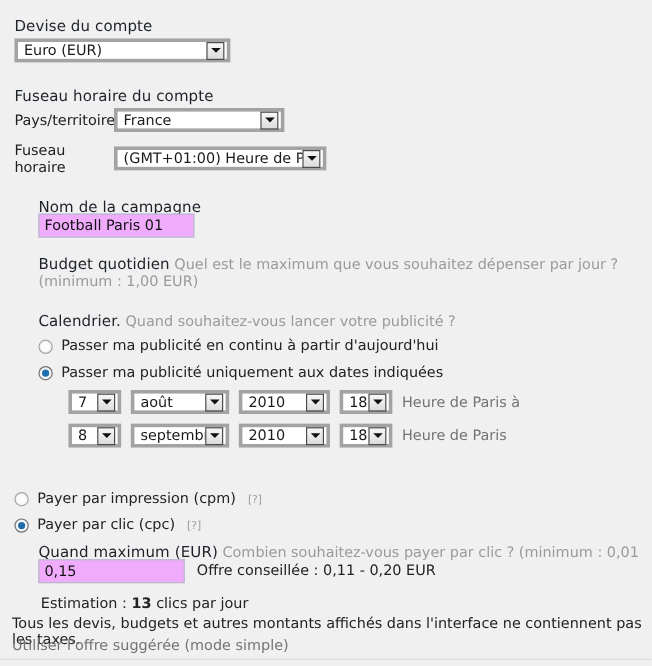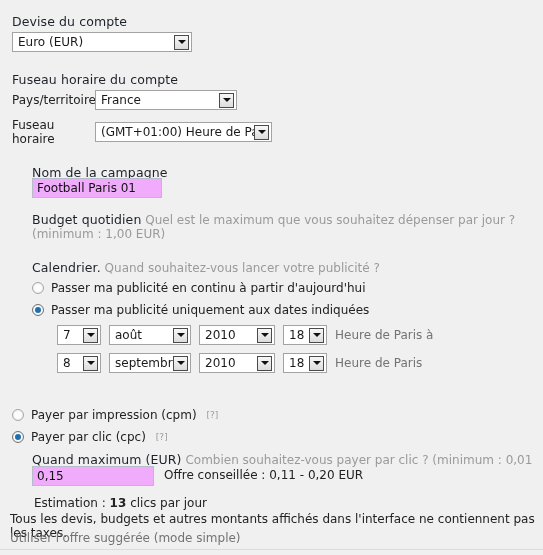--- a/index.html
+++ b/index.html
@@ -27,21 +27,21 @@
   }
 
   .row { display: flex; align-items: center; }
 
   
   .sel {
     display: inline-flex;
     align-items: center;
     justify-content: space-between;
     background: #ffffff;
-    border: 1px solid #a3a3a3;
+    border: 3px solid #a3a3a3;
     height: 20px;
     box-sizing: border-box;
     padding: 0 2px 0 5px;
     font-size: 12px;
     color: #1a1a1a;
     cursor: default;
     line-height: 18px;
   }
   .sel .sel-val {
     white-space: nowrap;
@@ -162,21 +162,21 @@
 
   #bid-line { position:absolute; left:32px; top:452px; }
   #bid-input { position:absolute; left:32px; top:466px; width:122px; }
   #bid-advice { position:absolute; left:164px; top:468px; font-size:12px; }
 
   #estimation { position:absolute; left:34px; top:496px; font-size:12px; }
   #tax-note { position:absolute; left:10px; top:512px; font-size:12px; }
   #suggest-link { position:absolute; left:10px; top:531px; }
   #bottom-divider { top:549px; }
 
-  .opt-row { display:flex; align-items:center; gap:7px; font-size:12px; }
+  .opt-row { display:flex; align-items:flex-end; gap:7px; font-size:12px; }
 </style>
 </head>
 <body>
 
 <div class="page">
 
   <div class="sec-head" id="currency-head">Devise du compte</div>
 
   <div class="sel" id="currency-select">
     <span class="sel-val">Euro (EUR)</span>

